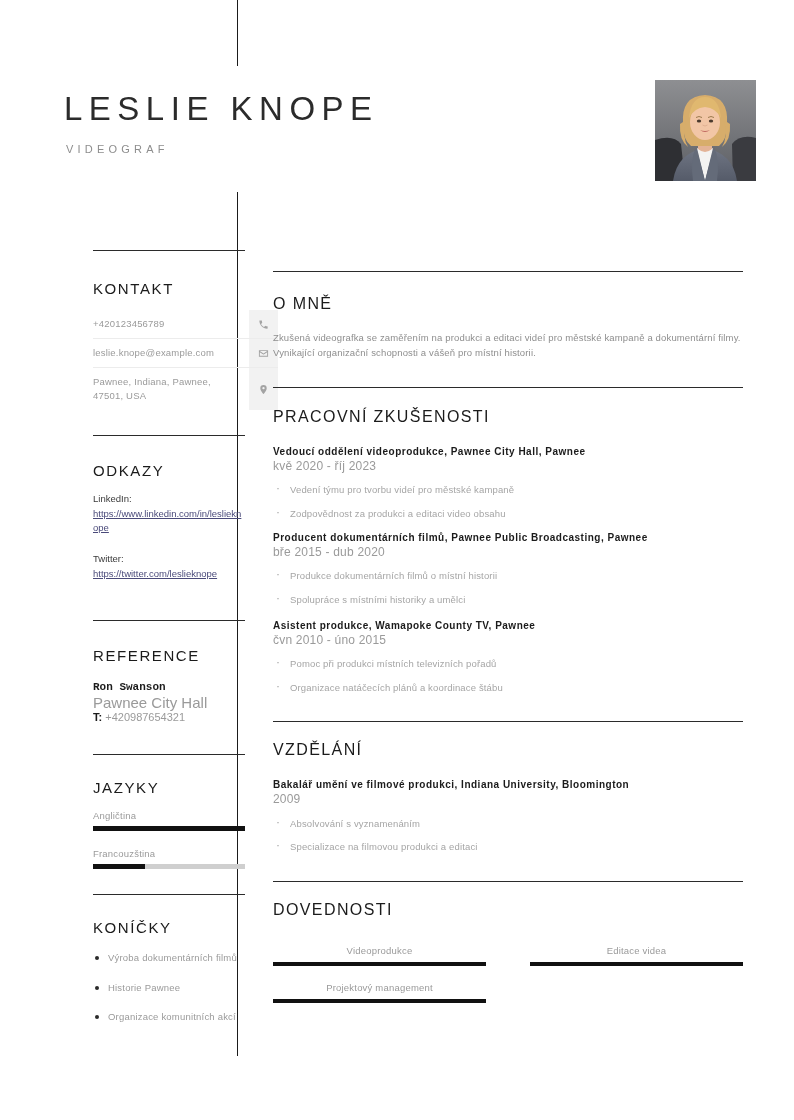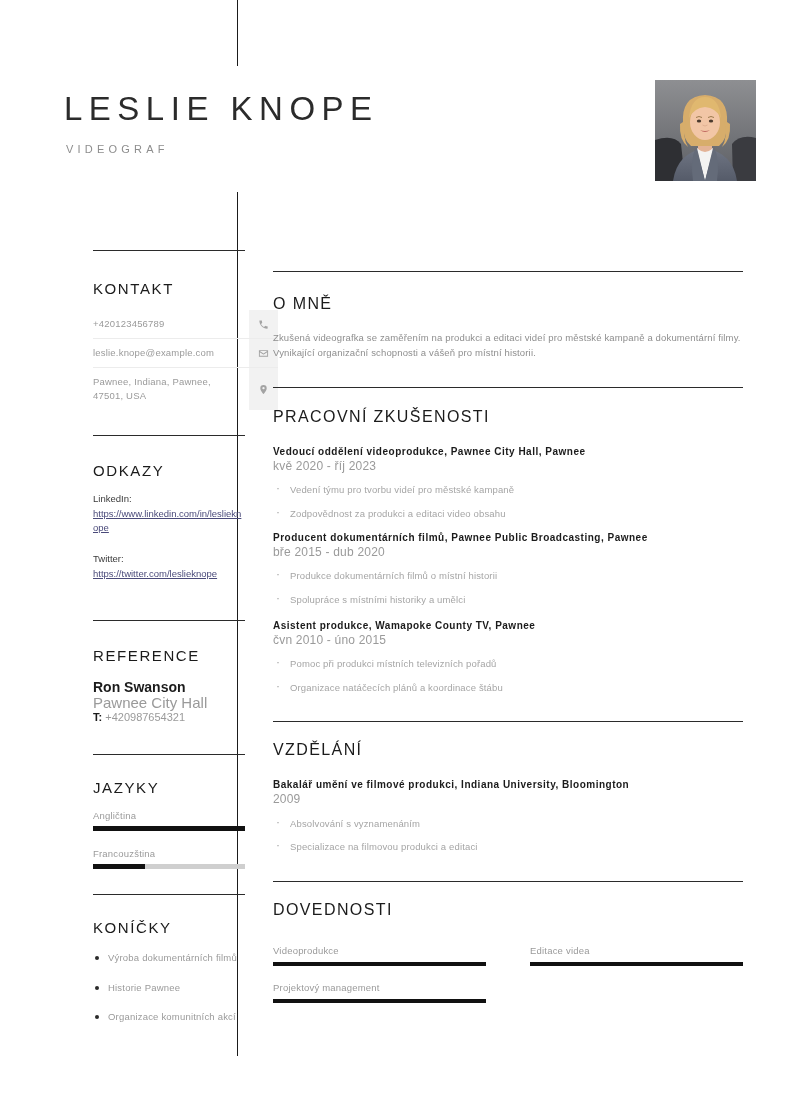--- a/index.html
+++ b/index.html
@@ -113,21 +113,21 @@
   .link-block { font-size: 9.5px; line-height: 14.5px; color: #555; }
   .link-block .lbl { color: #3a3a3a; display: block; }
   .link-block a {
     color: #4a4a7a;
     text-decoration: underline;
     word-break: break-all;
     display: block;
   }
 
   
-  .ref-name { font-size: 14px; font-weight: 700; color: #1b1b1b; line-height: 15px; }
+  .ref-name { font-size: 11px; font-weight: 700; color: #1b1b1b; line-height: 15px; font-family: Liberation Mono, monospace; }
   .ref-org  { font-size: 15px; color: #9a9a9a; line-height: 15px; }
   .ref-tel  { font-size: 11px; color: #9a9a9a; line-height: 15px; }
   .ref-tel b { color: #1b1b1b; font-weight: 700; }
 
   
   .lang-name { font-size: 9.5px; color: #9a9a9a; margin-bottom: 5px; letter-spacing: .2px; }
   .bar { position: relative; width: 152px; height: 5px; background: #cfcfcf; }
   .bar > i { position: absolute; left: 0; top: 0; height: 5px; background: #111111; }
 
   
@@ -186,21 +186,21 @@
   }
 
   
   .skills-grid {
     position: absolute; left: 36px; width: 470px;
     display: grid;
     grid-template-columns: 213px 213px;
     column-gap: 44px;
     row-gap: 16px;
   }
-  .skill-name { font-size: 9.5px; color: #9a9a9a; margin-bottom: 6px; letter-spacing: .2px; }
+  .skill-name { font-size: 9.5px; color: #9a9a9a; margin-bottom: 6px; letter-spacing: .2px; text-align: center; }
   .sbar { position: relative; width: 213px; height: 4px; background: #d6d6d6; }
   .sbar > i { position: absolute; left: 0; top: 0; height: 4px; background: #111111; }
 </style>
 </head>
 <body>
 
 <div class="page">
 
   <div class="vrule-top"></div>
   <div class="vrule-main"></div>

